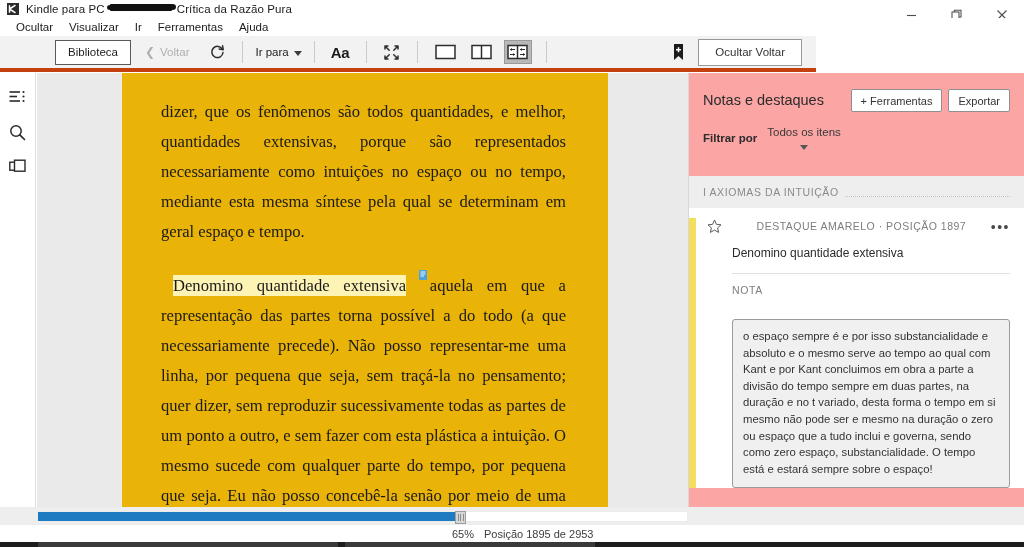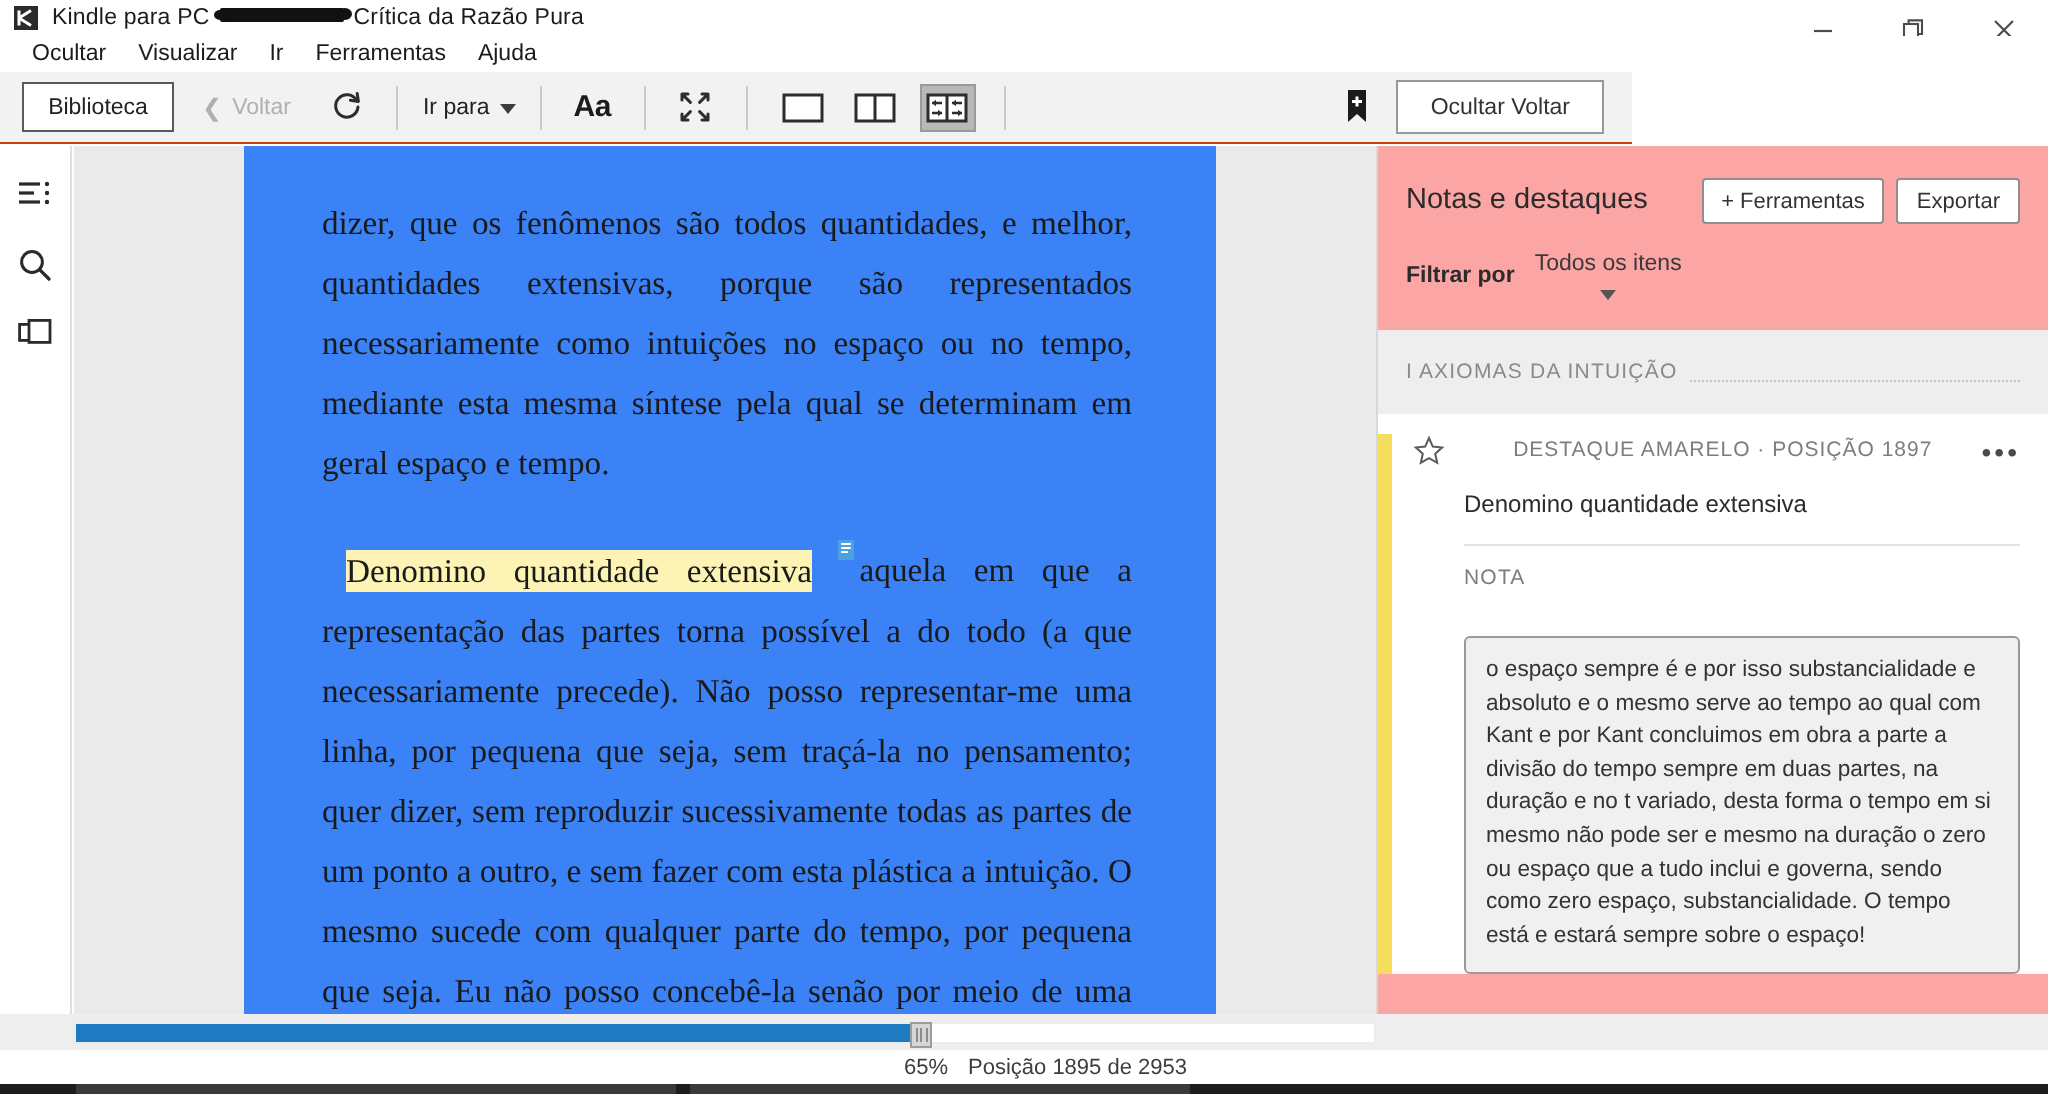--- a/index.html
+++ b/index.html
@@ -99,24 +99,25 @@
     padding: 1px 8px 1px 8px;
     white-space: nowrap;
   }
 
   
   .toolbar {
     position: absolute;
     left: 0; top: 36px;
     width: 816px; height: 36px;
     background: #f2f2f2;
-    border-bottom: 1px solid #c2410c;
+    border-bottom: 4px solid #c2410c;
     display: flex;
     align-items: center;
     box-sizing: border-box;
+    padding-left: 44px;
   }
   .tbar-lib {
     margin-left: 11px;
     height: 25px;
     min-width: 76px;
     padding: 0 12px;
     background: #ffffff;
     border: 1px solid #5a5a5a;
     display: flex; align-items: center; justify-content: center;
     font-size: 11.5px;
@@ -215,21 +216,21 @@
     position: absolute;
     left: 37px; top: 73px;
     width: 651px; height: 434px;
     background: #eaeaea;
     overflow: hidden;
   }
   .page {
     position: absolute;
     left: 85px; top: 0;
     width: 486px; height: 434px;
-    background: #3b82f6;
+    background: #eab308;
   }
   .page-inner {
     position: absolute;
     left: 39px; top: 24px;
     width: 405px;
   }
   .ptext {
     font-family: "Liberation Serif", serif;
     font-size: 16.6px;
     line-height: 30px;
@@ -302,23 +303,23 @@
     display: flex; align-items: center; gap: 5px; flex-direction: column;
   }
   .nb-filter-value .caret {
     width: 0; height: 0;
     border-left: 4px solid transparent;
     border-right: 4px solid transparent;
     border-top: 5px solid #555;
     margin-top: 2px;
   }
   .nb-section {
-    margin-top: 15px;
+    margin-top: 26px;
     background: #eeeeee;
-    height: 42px;
+    height: 32px;
     display: flex;
     align-items: center;
     padding: 0 14px;
     box-sizing: border-box;
   }
   .nb-section-title {
     font-size: 10.5px;
     color: #8a8a8a;
     letter-spacing: .6px;
     white-space: nowrap;

